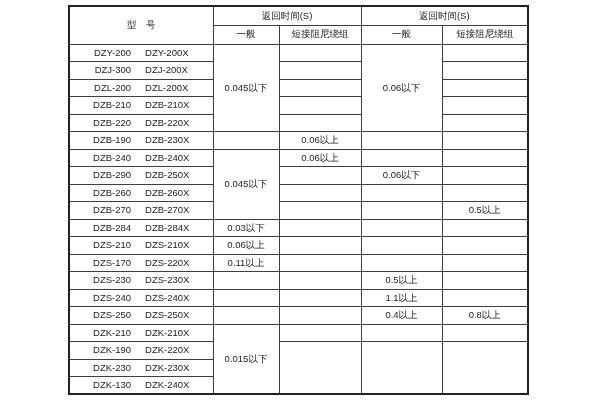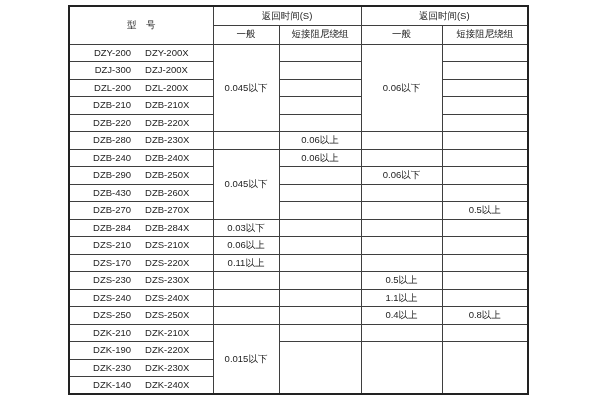--- a/index.html
+++ b/index.html
@@ -91,41 +91,41 @@
           <td class="model-cell"><span class="model-name">DZB-210</span><span class="model-name">DZB-210X</span></td>
           <td class="value-cell"></td>
           <td class="value-cell"></td>
         </tr>
         <tr>
           <td class="model-cell"><span class="model-name">DZB-220</span><span class="model-name">DZB-220X</span></td>
           <td class="value-cell"></td>
           <td class="value-cell"></td>
         </tr>
         <tr>
-          <td class="model-cell"><span class="model-name">DZB-280</span><span class="model-name">DZB-230X</span></td>
+          <td class="model-cell"><span class="model-name">DZB-190</span><span class="model-name">DZB-230X</span></td>
           <td class="value-cell"></td>
           <td class="value-cell">0.06以上</td>
           <td class="value-cell"></td>
           <td class="value-cell"></td>
         </tr>
         <tr>
           <td class="model-cell"><span class="model-name">DZB-240</span><span class="model-name">DZB-240X</span></td>
           <td class="value-cell" rowspan="4">0.045以下</td>
           <td class="value-cell">0.06以上</td>
           <td class="value-cell"></td>
           <td class="value-cell"></td>
         </tr>
         <tr>
           <td class="model-cell"><span class="model-name">DZB-290</span><span class="model-name">DZB-250X</span></td>
           <td class="value-cell"></td>
           <td class="value-cell">0.06以下</td>
           <td class="value-cell"></td>
         </tr>
         <tr>
-          <td class="model-cell"><span class="model-name">DZB-430</span><span class="model-name">DZB-260X</span></td>
+          <td class="model-cell"><span class="model-name">DZB-260</span><span class="model-name">DZB-260X</span></td>
           <td class="value-cell"></td>
           <td class="value-cell"></td>
           <td class="value-cell"></td>
         </tr>
         <tr>
           <td class="model-cell"><span class="model-name">DZB-270</span><span class="model-name">DZB-270X</span></td>
           <td class="value-cell"></td>
           <td class="value-cell"></td>
           <td class="value-cell">0.5以上</td>
         </tr>
@@ -181,17 +181,17 @@
         <tr>
           <td class="model-cell"><span class="model-name">DZK-190</span><span class="model-name">DZK-220X</span></td>
           <td class="value-cell" rowspan="3"></td>
           <td class="value-cell" rowspan="3"></td>
           <td class="value-cell" rowspan="3"></td>
         </tr>
         <tr>
           <td class="model-cell"><span class="model-name">DZK-230</span><span class="model-name">DZK-230X</span></td>
         </tr>
         <tr>
-          <td class="model-cell"><span class="model-name">DZK-140</span><span class="model-name">DZK-240X</span></td>
+          <td class="model-cell"><span class="model-name">DZK-130</span><span class="model-name">DZK-240X</span></td>
         </tr>
       </tbody>
   </table>
 </div>
 
 </body></html>

